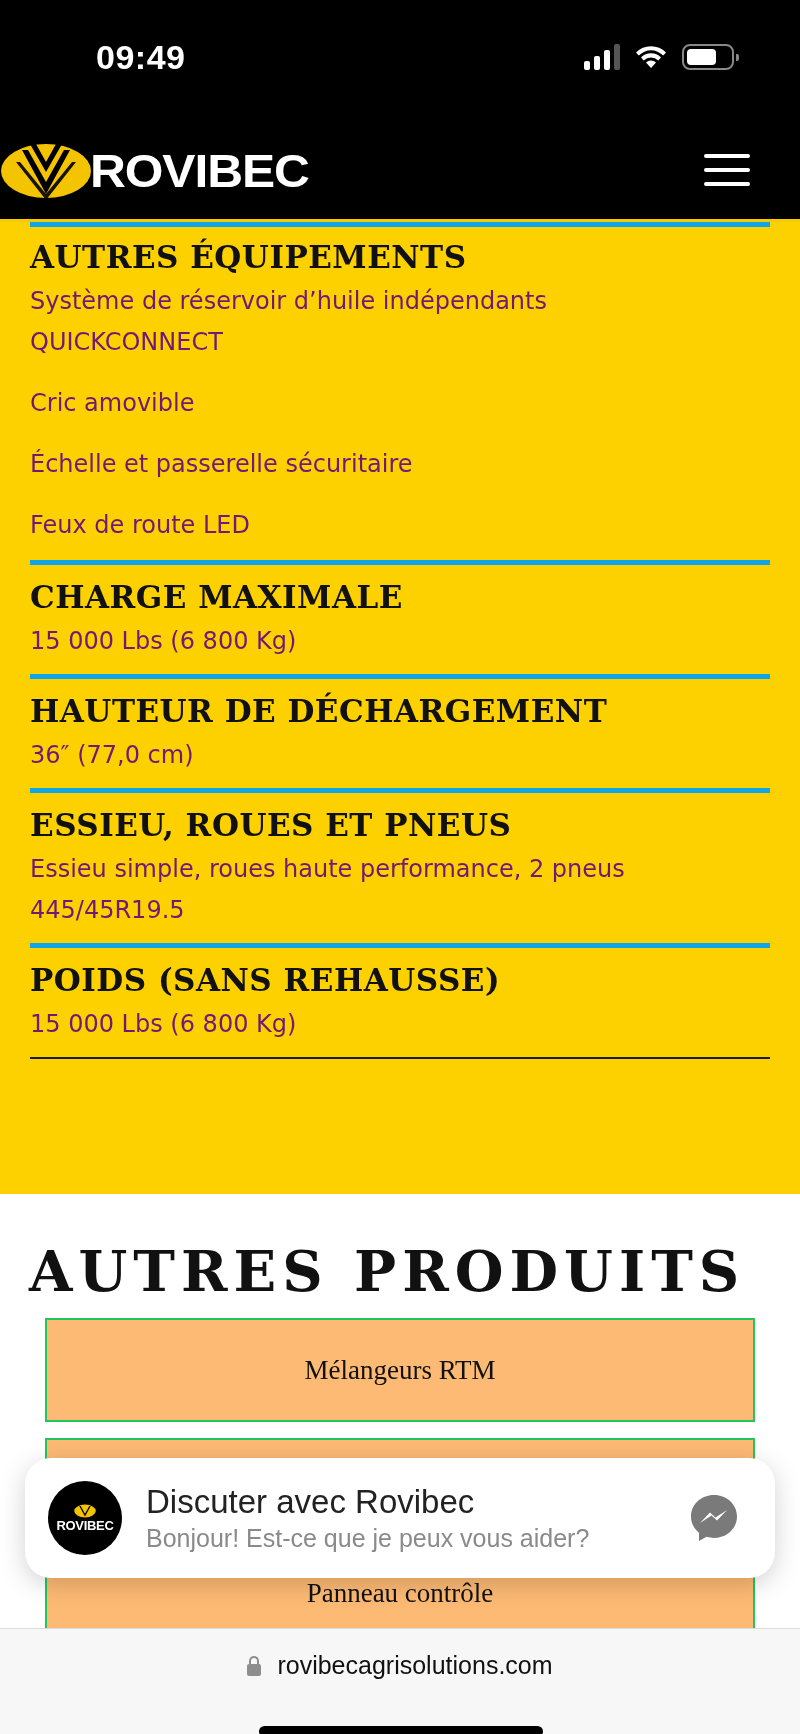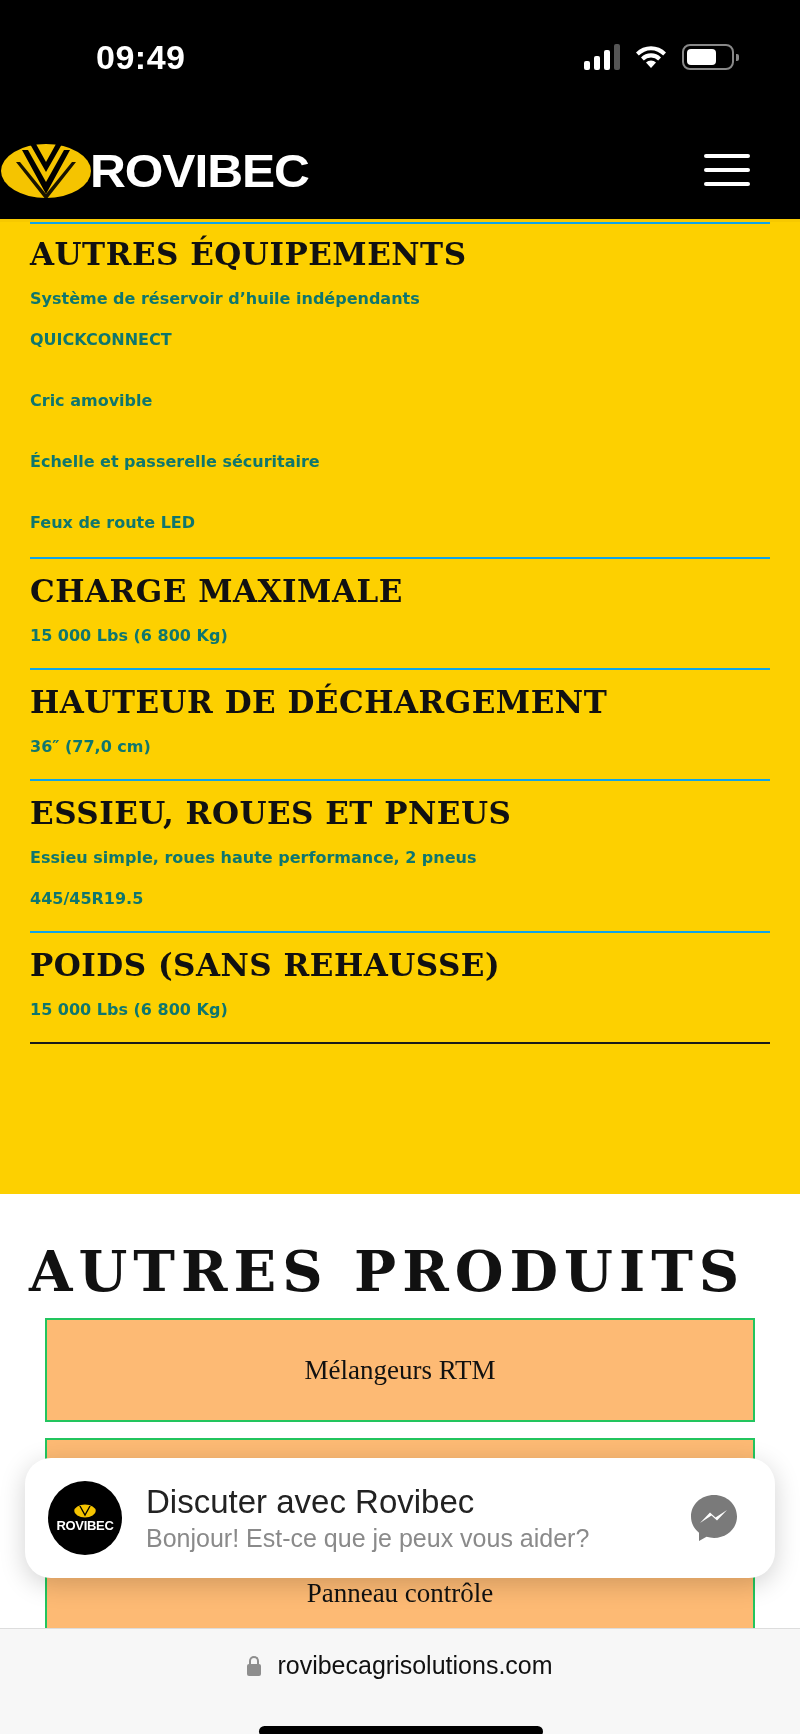--- a/index.html
+++ b/index.html
@@ -20,23 +20,23 @@
   
   .site-header { position: absolute; left: 0; top: 120px; width: 800px; height: 102px; background: #000; border-bottom: 3px solid #f7c900; }
   .logo { position: absolute; left: 0; top: 22px; display: flex; align-items: center; }
   .logo-mark { width: 92px; height: 58px; }
   .logo-text { font-family: "Liberation Sans", sans-serif; font-weight: 900; font-size: 46px; color: #fff; letter-spacing: -1px; margin-left: -2px; transform: scaleX(1.08); transform-origin: left; }
   .hamburger { position: absolute; right: 50px; top: 34px; width: 46px; height: 32px; display: flex; flex-direction: column; justify-content: space-between; cursor: pointer; }
   .hamburger span { display: block; height: 4px; background: #fff; border-radius: 2px; }
 
   
   .specs { position: absolute; left: 0; top: 222px; width: 800px; height: 972px; background: #fdd000; padding: 0 30px; }
-  .spec-block { border-top: 2px solid #0ea5e9; padding-top: 12px; padding-bottom: 12px; }
+  .spec-block { border-top: 5px solid #0ea5e9; padding-top: 12px; padding-bottom: 12px; }
   .spec-title { font-family: "DejaVu Serif", serif; font-weight: 700; font-size: 31px; color: #111; letter-spacing: 0.5px; line-height: 40px; margin-bottom: 4px; }
-  .spec-line { font-family: "DejaVu Sans", sans-serif; font-size: 16px; color: #0f766e; line-height: 41px; font-weight: bold; }
+  .spec-line { font-family: "DejaVu Sans", sans-serif; font-size: 24px; color: #701a75; line-height: 41px; }
   .spec-gap { margin-top: 20px; }
   .spec-end { border-top: 2px solid #1a1a1a; }
 
   
   .products { position: absolute; left: 0; top: 1194px; width: 800px; height: 440px; background: #fff; }
   .products-title { position: absolute; left: 0; top: 44px; width: 800px; font-family: "DejaVu Serif", serif; font-weight: 700; font-size: 56px; letter-spacing: 6px; color: #111; margin-left: 29px; }
   .product-btn { position: absolute; left: 45px; width: 710px; height: 104px; border: 2px solid #22c55e; display: flex; align-items: center; justify-content: center; font-family: Liberation Serif, serif; font-size: 27px; color: #111; background: #fdba74; cursor: pointer; }
 
   
   .chat { position: absolute; left: 25px; top: 1458px; width: 750px; height: 120px; background: #fff; border-radius: 26px; box-shadow: 0 6px 26px rgba(0,0,0,0.18); display: flex; align-items: center; cursor: pointer; }

